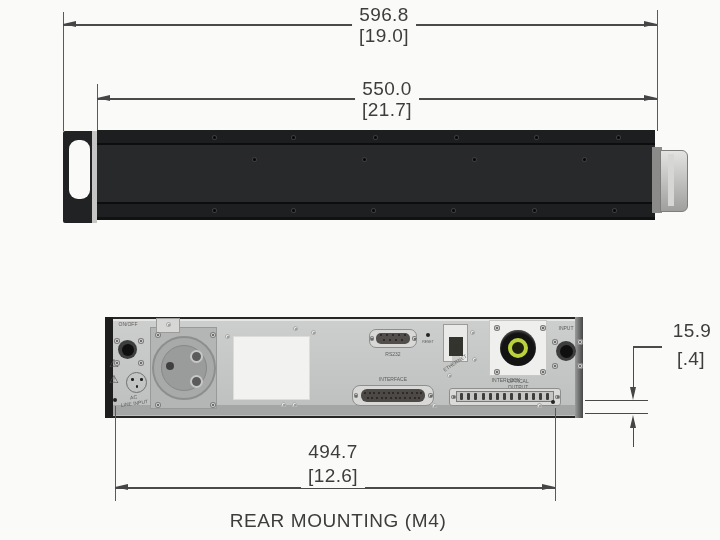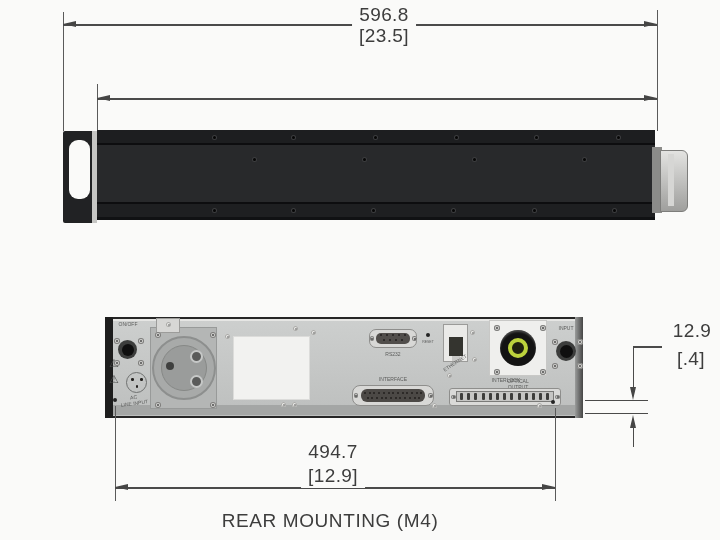--- a/index.html
+++ b/index.html
@@ -50,26 +50,30 @@
 
   <div class="vline" style="left:63px;top:12px;height:119px;"></div>
   <div class="vline" style="left:97px;top:84px;height:47px;"></div>
   <div class="vline" style="left:657px;top:10px;height:121px;"></div>
 
   <div class="hline" style="left:63px;top:24px;width:594px;"></div>
   <div class="arr arr-l" style="left:63px;top:21px;"></div>
   <div class="arr arr-r" style="left:644px;top:21px;"></div>
   <div class="dimtext" style="left:384px;top:4px;">
     <div>596.8</div>
-    <div>[23.5]</div>
+    <div>[19.0]</div>
   </div>
 
   <div class="hline" style="left:97px;top:98px;width:560px;"></div>
   <div class="arr arr-l" style="left:97px;top:95px;"></div>
   <div class="arr arr-r" style="left:644px;top:95px;"></div>
+  <div class="dimtext" style="left:387px;top:78px;">
+    <div>550.0</div>
+    <div>[21.7]</div>
+  </div>
 
   <div class="abs" style="left:63px;top:131px;width:34px;height:92px;background:#212224;border-radius:2px 0 0 2px;"></div>
   <div class="abs" style="left:69px;top:140px;width:21px;height:59px;background:#fafaf9;border-radius:9px;"></div>
   <div class="abs" style="left:92px;top:131px;width:5px;height:92px;background:#c6c6c4;"></div>
   <div class="abs" style="left:97px;top:130px;width:558px;height:90px;background:#28292b;">
     <div class="abs" style="left:0;top:0;width:100%;height:13px;background:#1d1e20;"></div>
     <div class="abs" style="left:0;top:13px;width:100%;height:2px;background:#0d0d0f;"></div>
     <div class="abs" style="left:0;top:72px;width:100%;height:2px;background:#0d0d0f;"></div>
     <div class="abs" style="left:0;top:74px;width:100%;height:16px;background:#1e1f21;"></div>
     <div class="abs" style="left:0;top:87px;width:100%;height:3px;background:#101113;"></div>
@@ -252,29 +256,29 @@
       <div class="screw-d abs" style="left: 577px; top: 363px;"></div>
     </div>
 
   <div class="vline" style="left:115px;top:406px;height:95px;"></div>
   <div class="vline" style="left:555px;top:408px;height:93px;"></div>
   <div class="hline" style="left:115px;top:487px;width:440px;"></div>
   <div class="arr arr-l" style="left:115px;top:484px;"></div>
   <div class="arr arr-r" style="left:542px;top:484px;"></div>
   <div class="dimtext" style="left:333px;top:440px;line-height:24px;">
     <div>494.7</div>
-    <div>[12.9]</div>
+    <div>[12.6]</div>
   </div>
 
   <div class="hline" style="left:585px;top:400px;width:63px;height:1.2px;"></div>
   <div class="hline" style="left:585px;top:413px;width:63px;height:1.2px;"></div>
   <div class="hline" style="left:633px;top:346px;width:29px;"></div>
   <div class="vline" style="left:632.5px;top:346px;height:43px;background:#4a4a4a;"></div>
   <div class="arr arr-d" style="left:629.5px;top:387px;"></div>
   <div class="arr arr-u" style="left:629.5px;top:415px;"></div>
   <div class="vline" style="left:632.5px;top:427px;height:20px;background:#4a4a4a;"></div>
-  <div class="dimtext" style="left:692px;top:320px;background:transparent;padding:0;">12.9</div>
+  <div class="dimtext" style="left:692px;top:320px;background:transparent;padding:0;">15.9</div>
   <div class="dimtext" style="left:691px;top:348px;background:transparent;padding:0;">[.4]</div>
 
-  <div class="caption" style="left:330px;top:510px;">REAR MOUNTING (M4)</div>
+  <div class="caption" style="left:338px;top:510px;">REAR MOUNTING (M4)</div>
 
 
 </div>
 
 </body></html>

